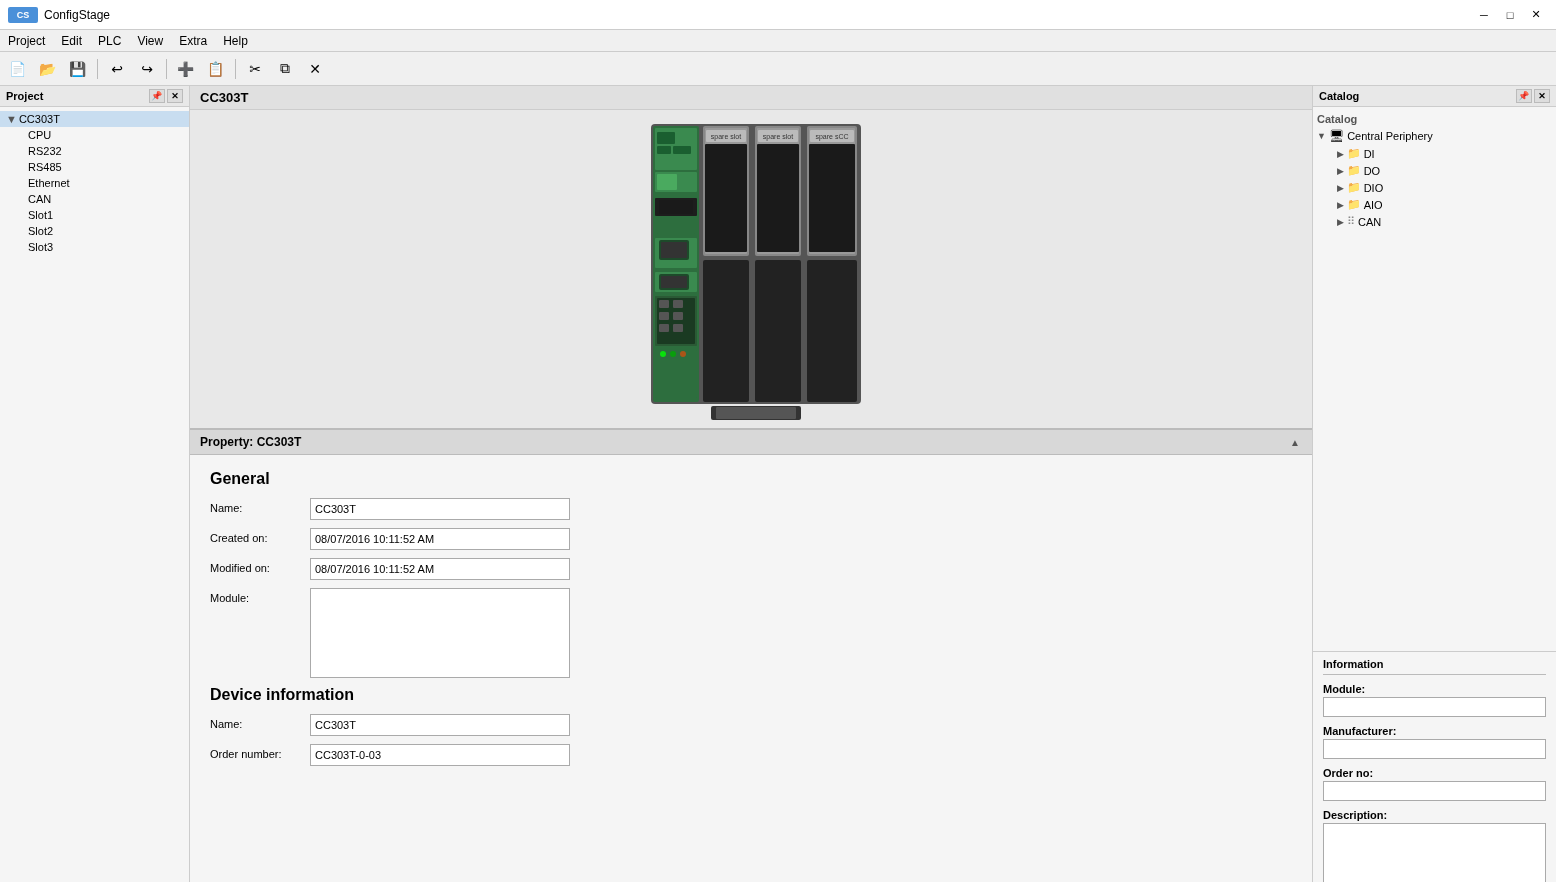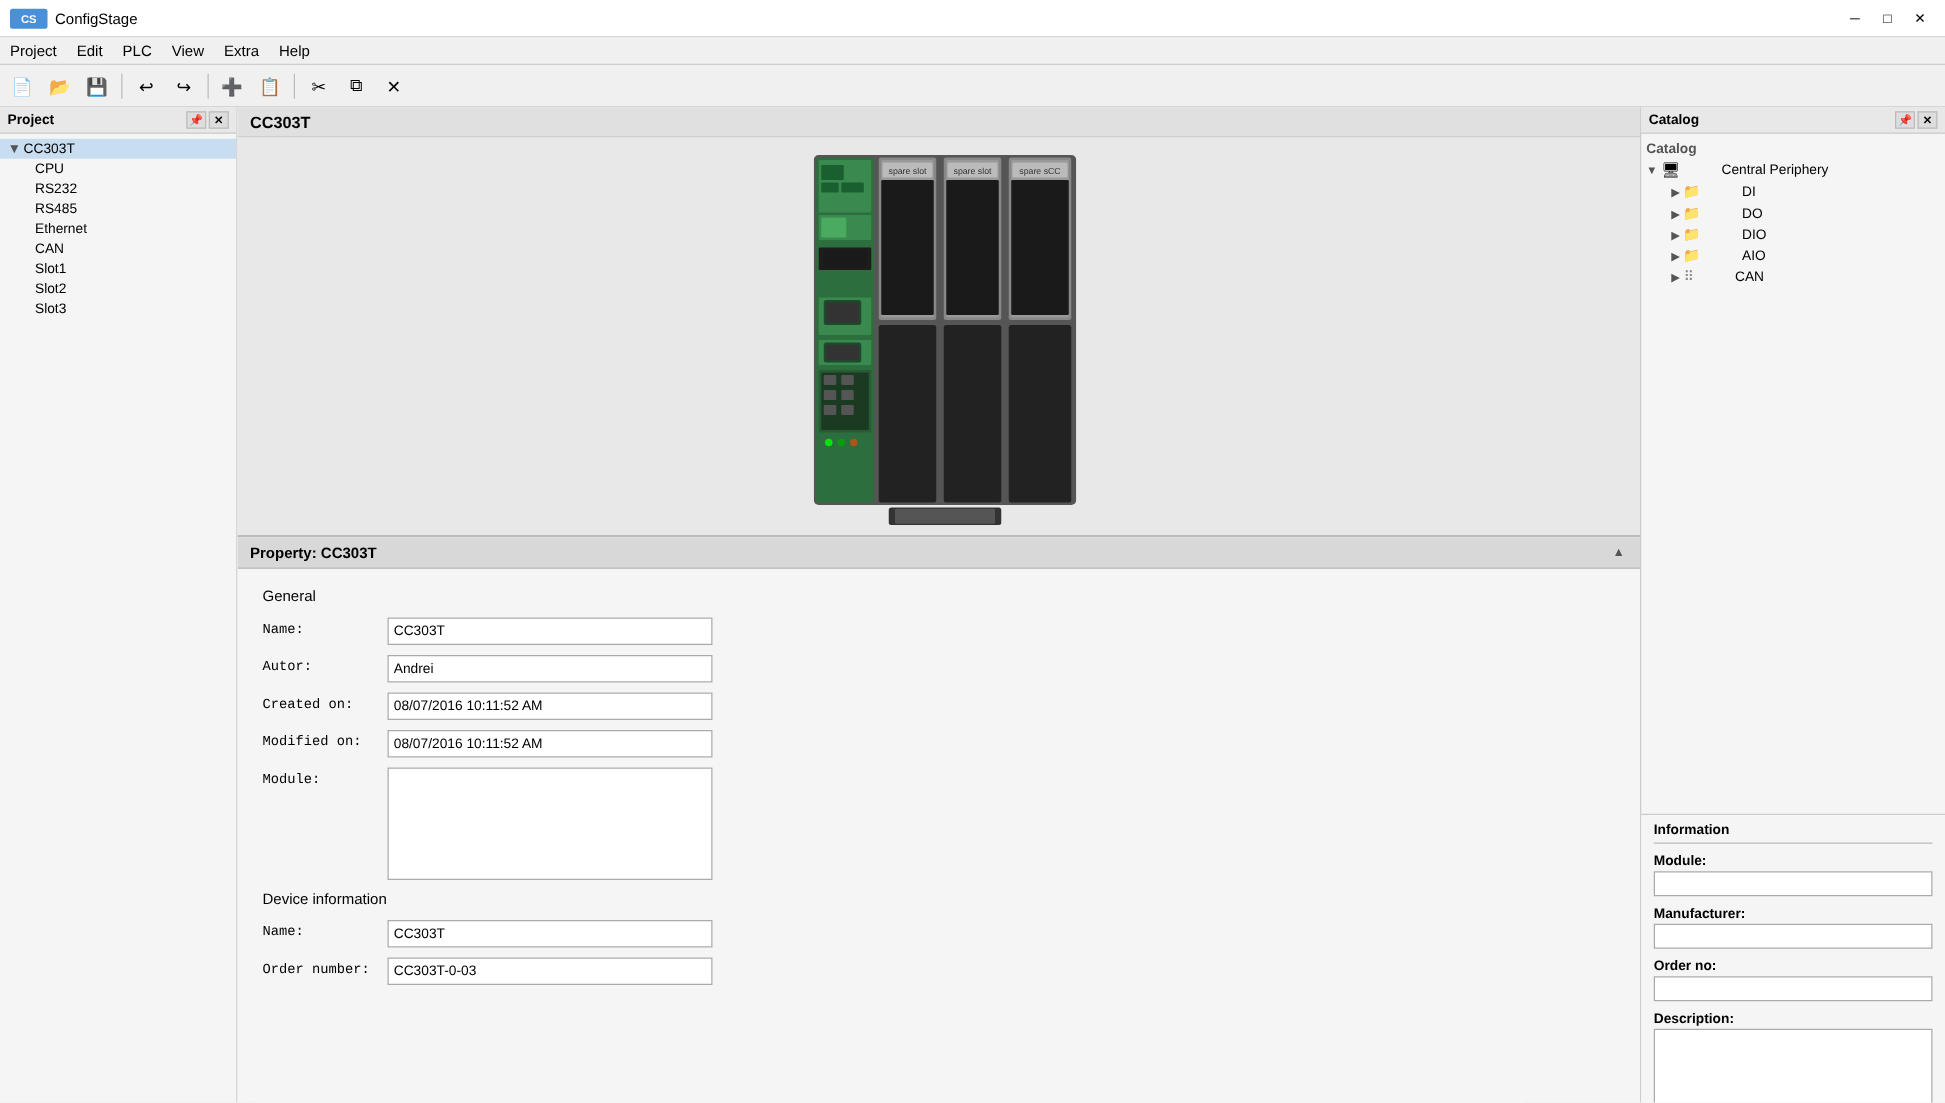--- a/index.html
+++ b/index.html
@@ -150,36 +150,35 @@
       font-weight: bold;
       border-bottom: 1px solid #bbb;
       display: flex;
       justify-content: space-between;
       align-items: center;
     }
     #property-content {
       padding: 10px 20px;
     }
     .section-title {
-      font-size: 12px;
-      font-weight: normal;
+      font-size: 16px;
+      font-weight: bold;
       margin-bottom: 10px;
       margin-top: 5px;
     }
     .form-row {
       display: flex;
       align-items: flex-start;
       margin-bottom: 8px;
     }
     .form-label {
       width: 100px;
       font-size: 11px;
       padding-top: 4px;
       flex-shrink: 0;
-      font-family: Liberation Mono, monospace;
     }
     .form-input {
       flex: 1;
       max-width: 260px;
       height: 22px;
       border: 1px solid #aaa;
       background: #fff;
       padding: 2px 4px;
       font-size: 11px;
     }
@@ -222,21 +221,21 @@
       overflow-y: auto;
       padding: 4px 0;
       border-bottom: 1px solid #ccc;
     }
     .catalog-item {
       padding: 2px 0;
       cursor: pointer;
     }
     .catalog-root { padding-left: 4px; display: flex; align-items: center; gap: 3px; }
     .catalog-child { padding-left: 24px; display: flex; align-items: center; gap: 3px; }
-    .catalog-label { font-size: 11px; margin-left: 30px; }
+    .catalog-label { font-size: 11px; }
     .arrow-right { font-size: 9px; color: #555; }
 
     #information-panel {
       height: 230px;
       background: #f5f5f5;
       padding: 6px 10px;
     }
     #info-title {
       font-size: 11px;
       font-weight: bold;
@@ -455,24 +454,20 @@
         <div class="scroll-arrow">▲</div>
       </div>
       <div id="property-content">
         <div class="section-title">General</div>
 
         <div class="form-row">
           <span class="form-label">Name:</span>
           <input class="form-input" type="text" value="CC303T" style="">
         </div>
 
-        <div class="form-row">
-          <span class="form-label">Autor:</span>
-          <input class="form-input" type="text" value="Andrei" style="">
-        </div>
 
         <div class="form-row">
           <span class="form-label">Created on:</span>
           <input class="form-input" type="text" value="08/07/2016 10:11:52 AM" style="">
         </div>
 
         <div class="form-row">
           <span class="form-label">Modified on:</span>
           <input class="form-input" type="text" value="08/07/2016 10:11:52 AM" style="">
         </div>

